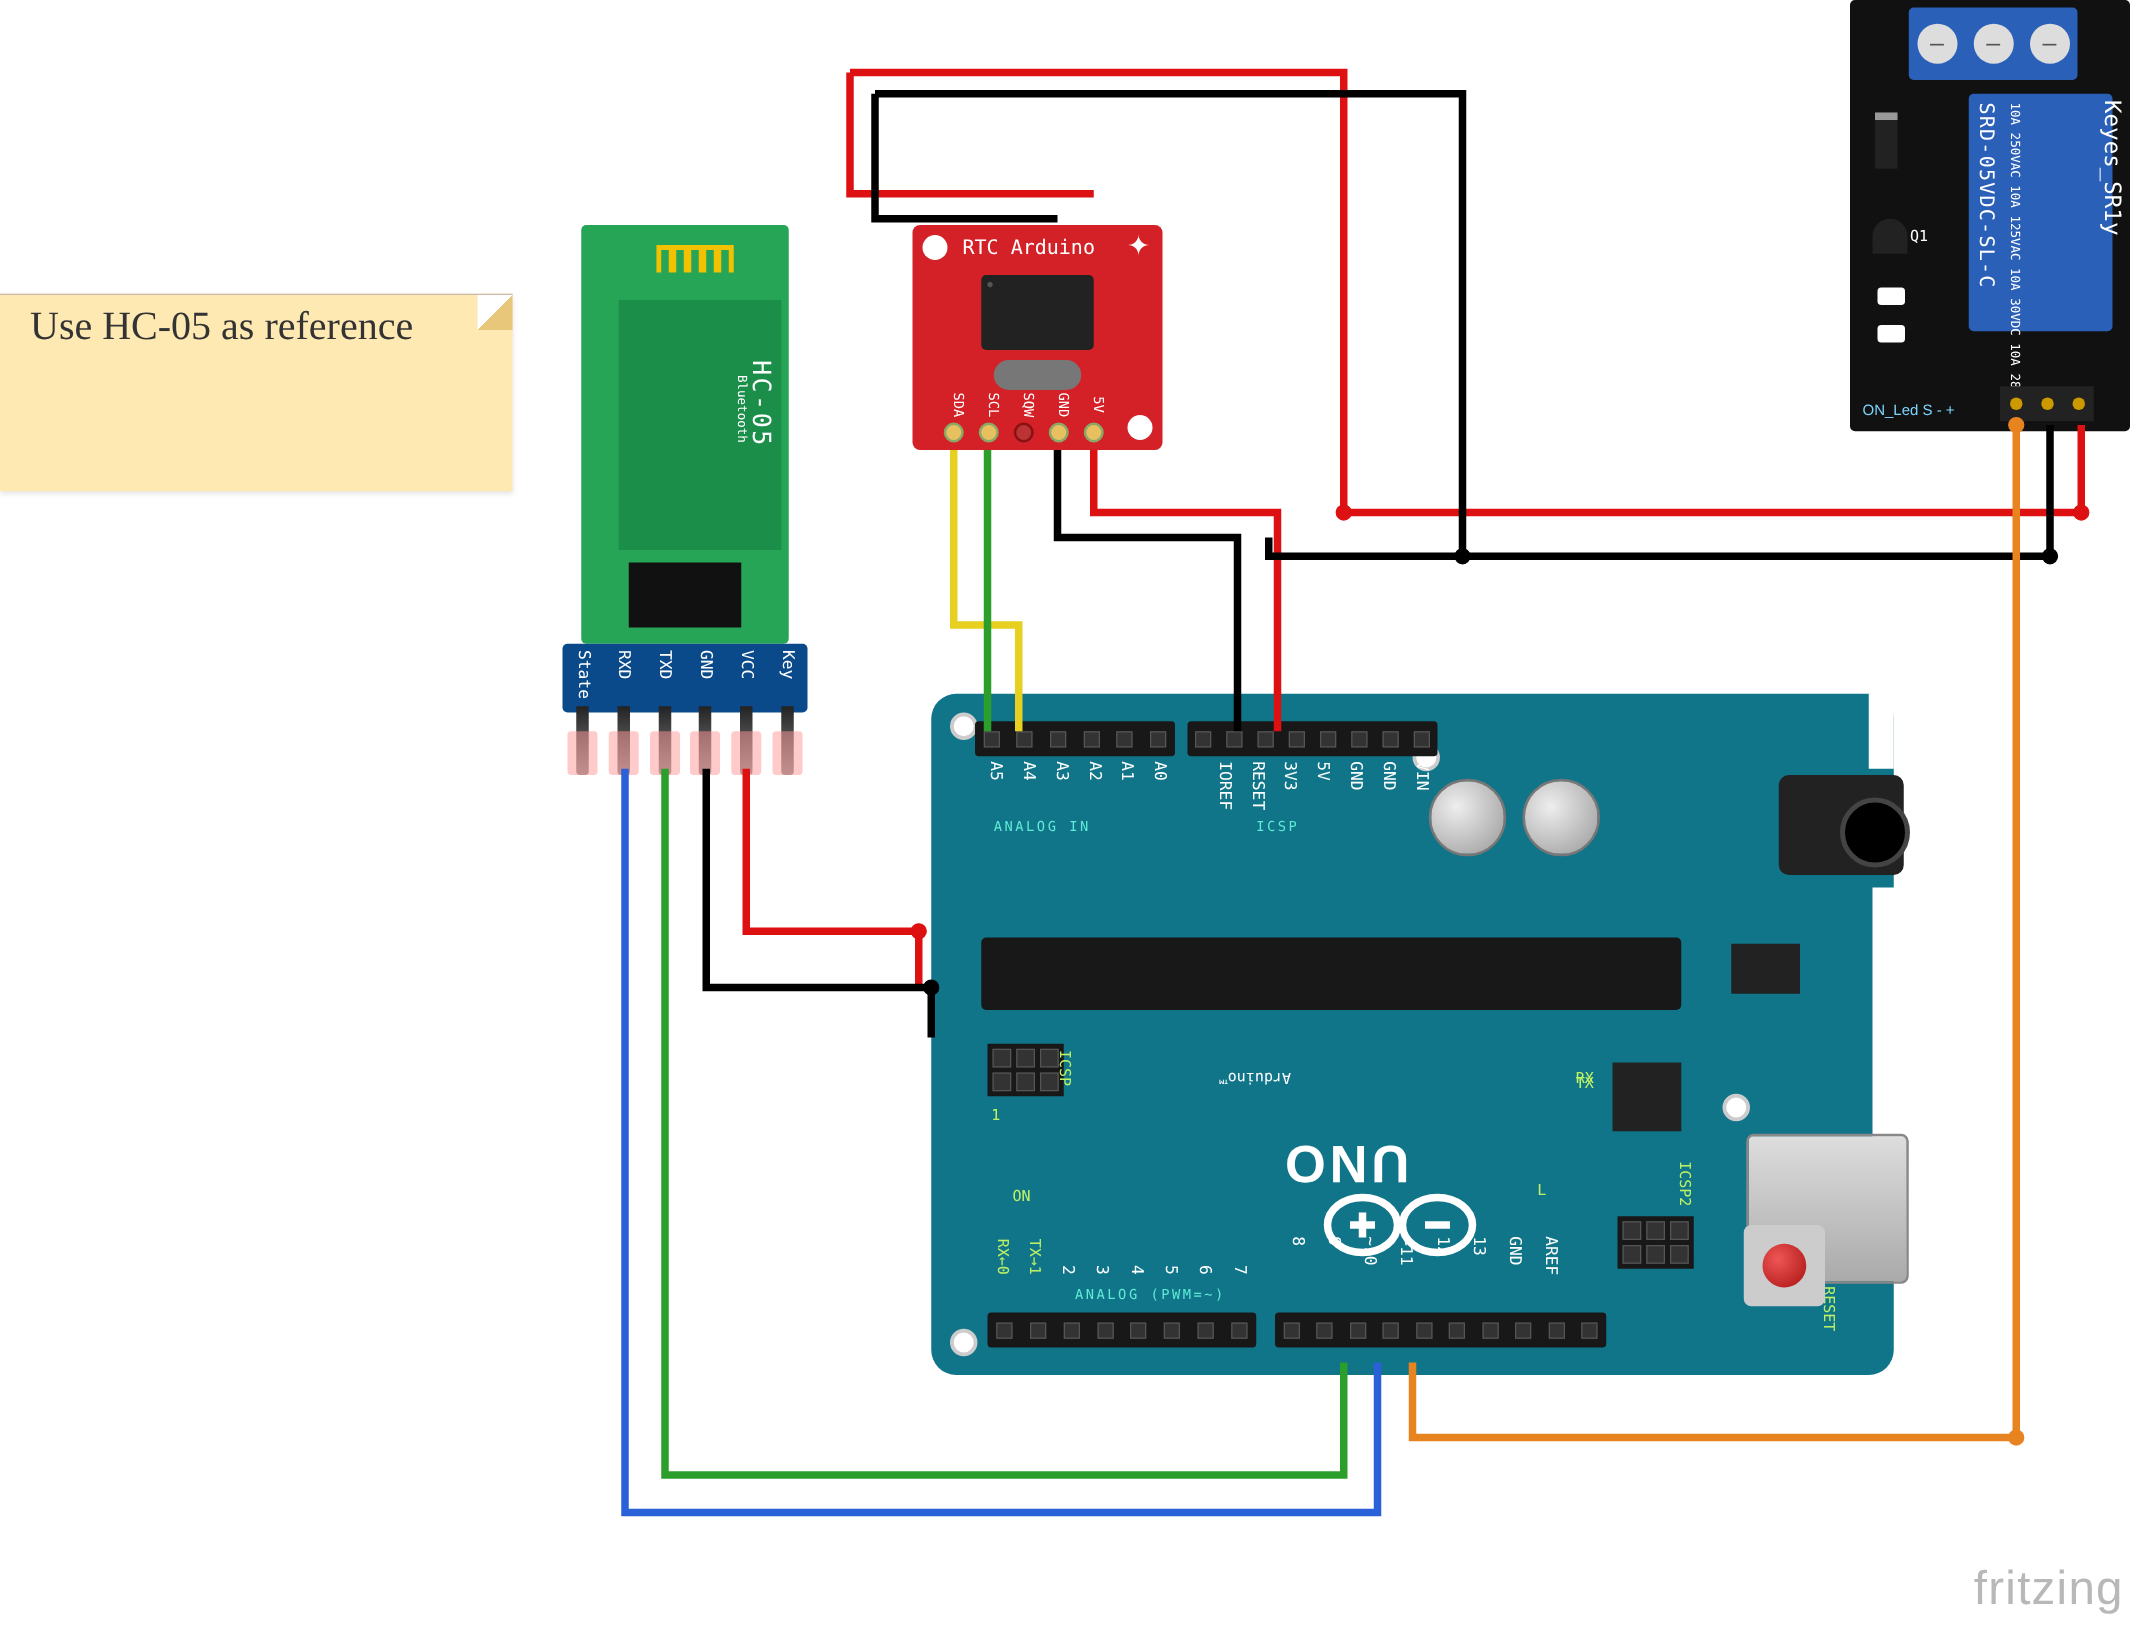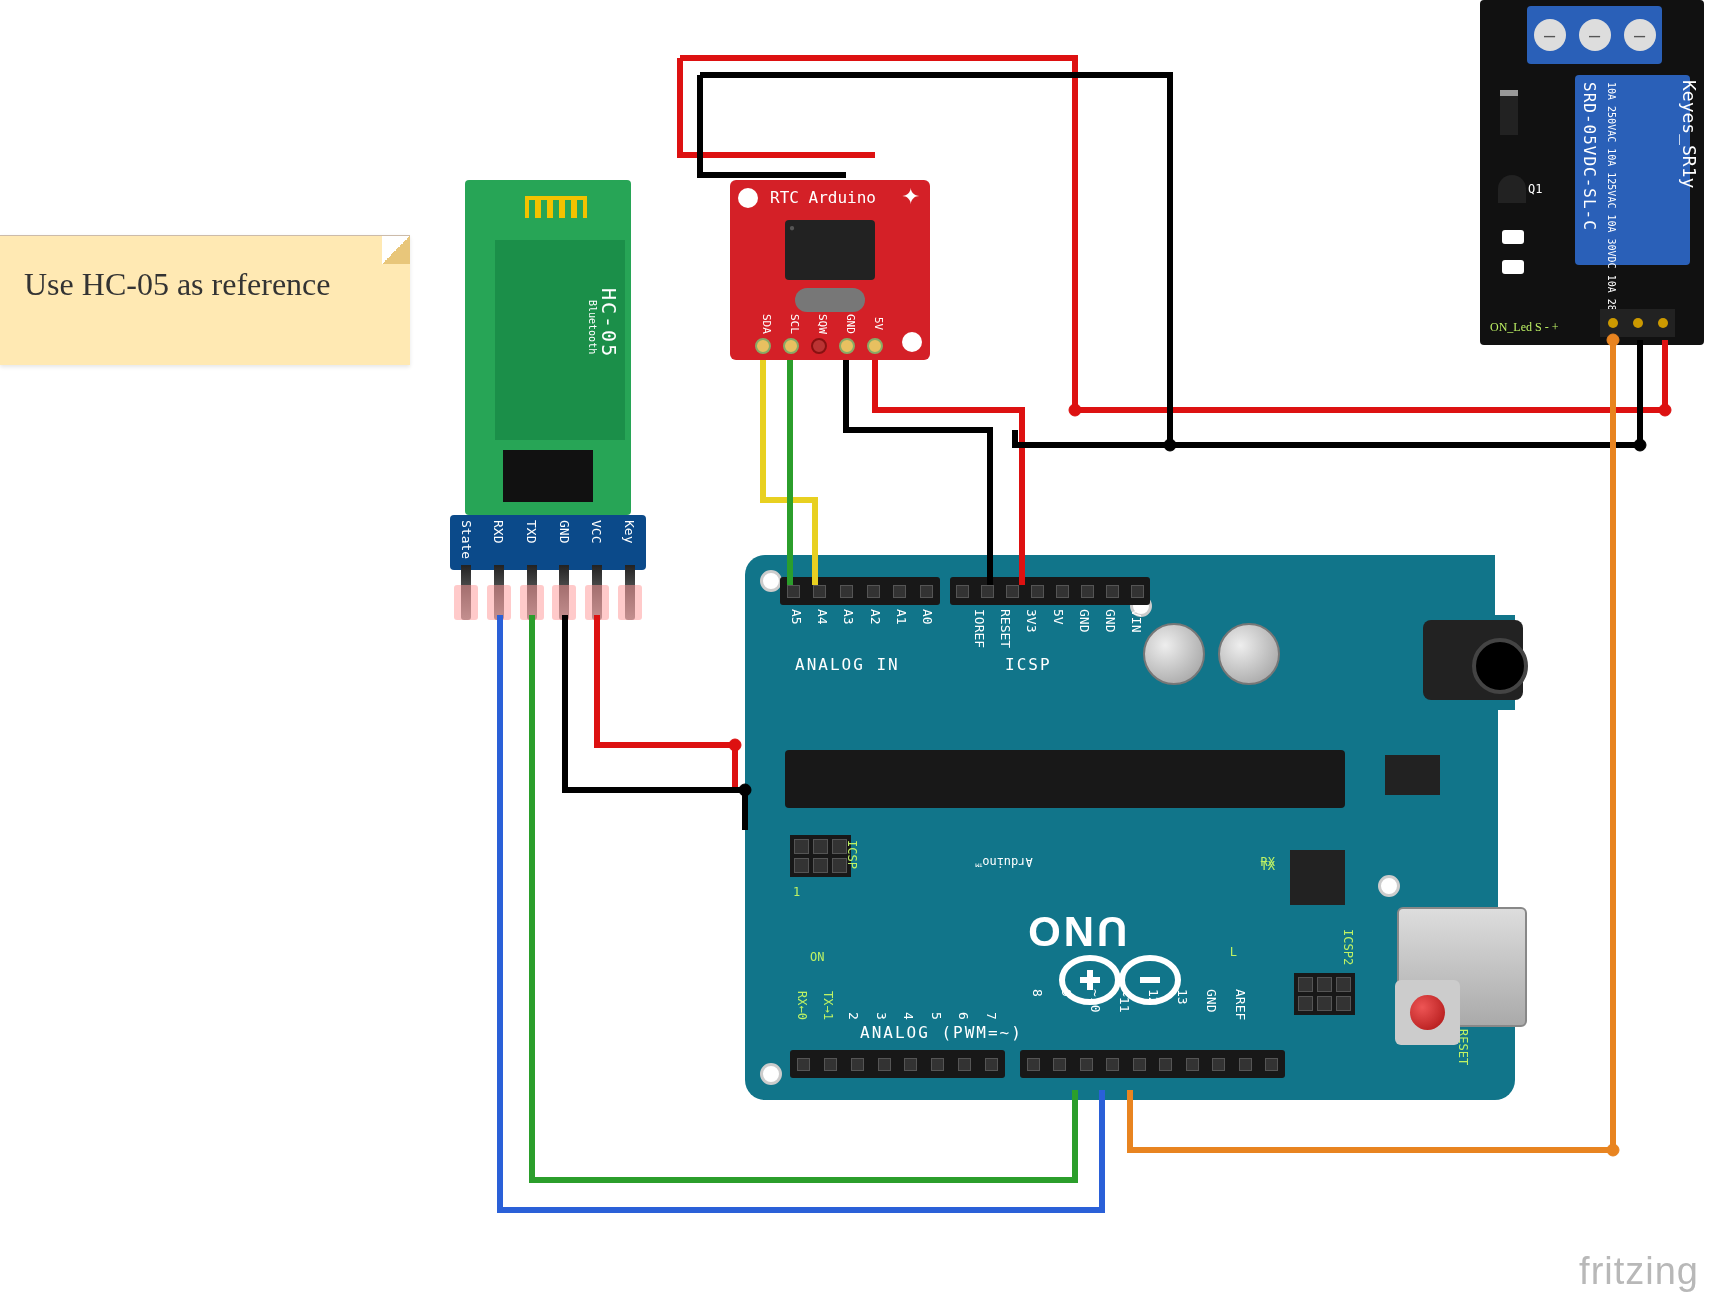--- a/index.html
+++ b/index.html
@@ -1,22 +1,22 @@
 <!DOCTYPE html>
 <html><head>
 <meta charset="utf-8">
 <style>
   * { box-sizing: border-box; margin: 0; padding: 0; }
   body { width: 1719px; height: 1308px; background: #fff; font-family: sans-serif; position: relative; overflow: hidden; }
   .canvas { position: absolute; top: 0; left: 0; width: 1719px; height: 1308px; }
 
   
   .note {
-    position: absolute; left: 0; top: 235px; width: 410px; height: 130px;
-    background: #ffe9b3; border-top: 1px solid #cba; padding: 30px 24px;
+    position: absolute; left: 0; top: 235px; width: 410px; height: 158px;
+    background: #ffe9b3; border-top: 1px solid #cba; padding: 6px 24px;
     font-family: "Comic Sans MS", "Segoe Script", cursive; font-size: 32px; color: #333;
     box-shadow: 0 2px 4px rgba(0,0,0,0.1);
   }
   .note::before {
     content: ""; position: absolute; right: 0; top: 0; width: 28px; height: 28px;
     background: linear-gradient(135deg, #fff 0 50%, #e8c67a 50% 100%);
   }
 
   
   .hc05 { position: absolute; left: 450px; top: 180px; width: 196px; height: 400px; }
@@ -57,21 +57,21 @@
   .relay-block-text { position:absolute; left:100px; top:82px; writing-mode:vertical-rl; font-family:monospace; font-size:16px; color:#fff; letter-spacing:1px; }
   .relay-block-text2 { position:absolute; left:125px; top:82px; writing-mode:vertical-rl; font-family:monospace; font-size:10px; color:#fff; line-height:1.3; }
   .relay-brand { position:absolute; right:4px; top:80px; writing-mode:vertical-rl; color:#fff; font-family:monospace; font-size:18px; }
   .relay-diode { position:absolute; left:20px; top:90px; width:18px; height:45px; background:#222; border-top:6px solid #999; }
   .relay-q { position:absolute; left:18px; top:175px; width:28px; height:28px; background:#222; border-radius:50% 50% 0 0; }
   .relay-q-label { position:absolute; left:48px; top:182px; color:#fff; font-size:12px; font-family:monospace; }
   .relay-led1 { position:absolute; left:22px; top:230px; width:22px; height:14px; background:#fff; border-radius:3px; }
   .relay-led2 { position:absolute; left:22px; top:260px; width:22px; height:14px; background:#fff; border-radius:3px; }
   .relay-pinheader { position:absolute; left:120px; bottom:8px; width:75px; height:28px; background:#222; display:flex; justify-content:space-around; align-items:center; }
   .relay-pinheader div { width:10px; height:10px; background:#c90; border-radius:50%; }
-  .relay-bottom-labels { position:absolute; left:10px; bottom:10px; color:#bef264; font-size:12px; font-family:Liberation Serif, serif; }
+  .relay-bottom-labels { position:absolute; left:10px; bottom:10px; color:#7dd3fc; font-size:12px; font-family:Liberation Sans, sans-serif; }
 
   
   .arduino { position:absolute; left:745px; top:555px; width:770px; height:560px; }
   .ard-board { position:absolute; left:0; top:0; width:770px; height:545px; background:#11758a; border-radius:20px; }
   .ard-board::before { content:""; position:absolute; right:-8px; top:155px; width:25px; height:240px; background:#fff; border-radius:0 0 0 20px; }
   .ard-cut { position:absolute; right:0; top:0; width:20px; height:60px; background:#fff; }
   .ard-hole { position:absolute; width:22px; height:22px; border-radius:50%; background:#fff; border:3px solid #ccc; }
   .ard-usb { position:absolute; right:-12px; top:352px; width:130px; height:120px; background:linear-gradient(#ddd,#aaa); border-radius:6px; border:2px solid #888; }
   .ard-barrel { position:absolute; right:-8px; top:65px; width:100px; height:80px; background:#222; border-radius:8px; }
   .ard-barrel::after { content:""; position:absolute; right:-5px; top:18px; width:48px; height:48px; background:#000; border-radius:50%; border:4px solid #444; }
@@ -79,21 +79,21 @@
   .ard-reg { position:absolute; right:75px; top:200px; width:55px; height:40px; background:#222; }
   .ard-mainchip { position:absolute; left:40px; top:195px; width:560px; height:58px; background:#181818; border-radius:4px; }
   .ard-header { position:absolute; background:#181818; border-radius:3px; display:flex; align-items:center; justify-content:space-around; }
   .ard-header div { width:13px; height:13px; background:#333; border:1px solid #555; }
   .ard-label-row { position:absolute; display:flex; justify-content:space-around; }
   .ard-label-row span { writing-mode:vertical-rl; text-orientation:mixed; color:#fff; font-size:13px; font-family:monospace; }
   .ard-brand { position:absolute; left:280px; top:352px; transform:rotate(180deg); color:#fff; font-size:42px; font-family:Arial; font-weight:bold; letter-spacing:3px; }
   .ard-tm { position:absolute; left:230px; top:300px; transform:rotate(180deg); color:#fff; font-size:12px; font-family:monospace; }
   .ard-logo { position:absolute; left:310px; top:395px; width:130px; height:60px; }
   .ard-logo svg { transform:rotate(180deg); }
-  .ard-section { position:absolute; color:#ffffff; font-size:16px; font-family:monospace; letter-spacing:2px; }
+  .ard-section { position:absolute; color:#5eead4; font-size:11px; font-family:monospace; letter-spacing:2px; }
   .ard-icsp { position:absolute; background:#181818; display:grid; grid-template-columns:repeat(3,15px); grid-template-rows:repeat(2,15px); gap:4px; padding:4px; }
   .ard-icsp div { background:#333; border:1px solid #555; }
   .ard-reset { position:absolute; right:55px; bottom:55px; width:65px; height:65px; background:#ccc; border-radius:6px; display:flex; align-items:center; justify-content:center; }
   .ard-reset::after { content:""; width:35px; height:35px; background:radial-gradient(circle at 35% 35%,#e55,#a11); border-radius:50%; }
   .ard-txrx { position:absolute; right:170px; top:295px; width:55px; height:55px; background:#222; }
   .ard-small-labels { position:absolute; color:#bef264; font-size:12px; font-family:monospace; }
 
   
   .fritzing { position:absolute; right:20px; bottom:15px; font-family:sans-serif; font-size:38px; color:#b8b8b8; letter-spacing:1px;text-align:right; }
 

